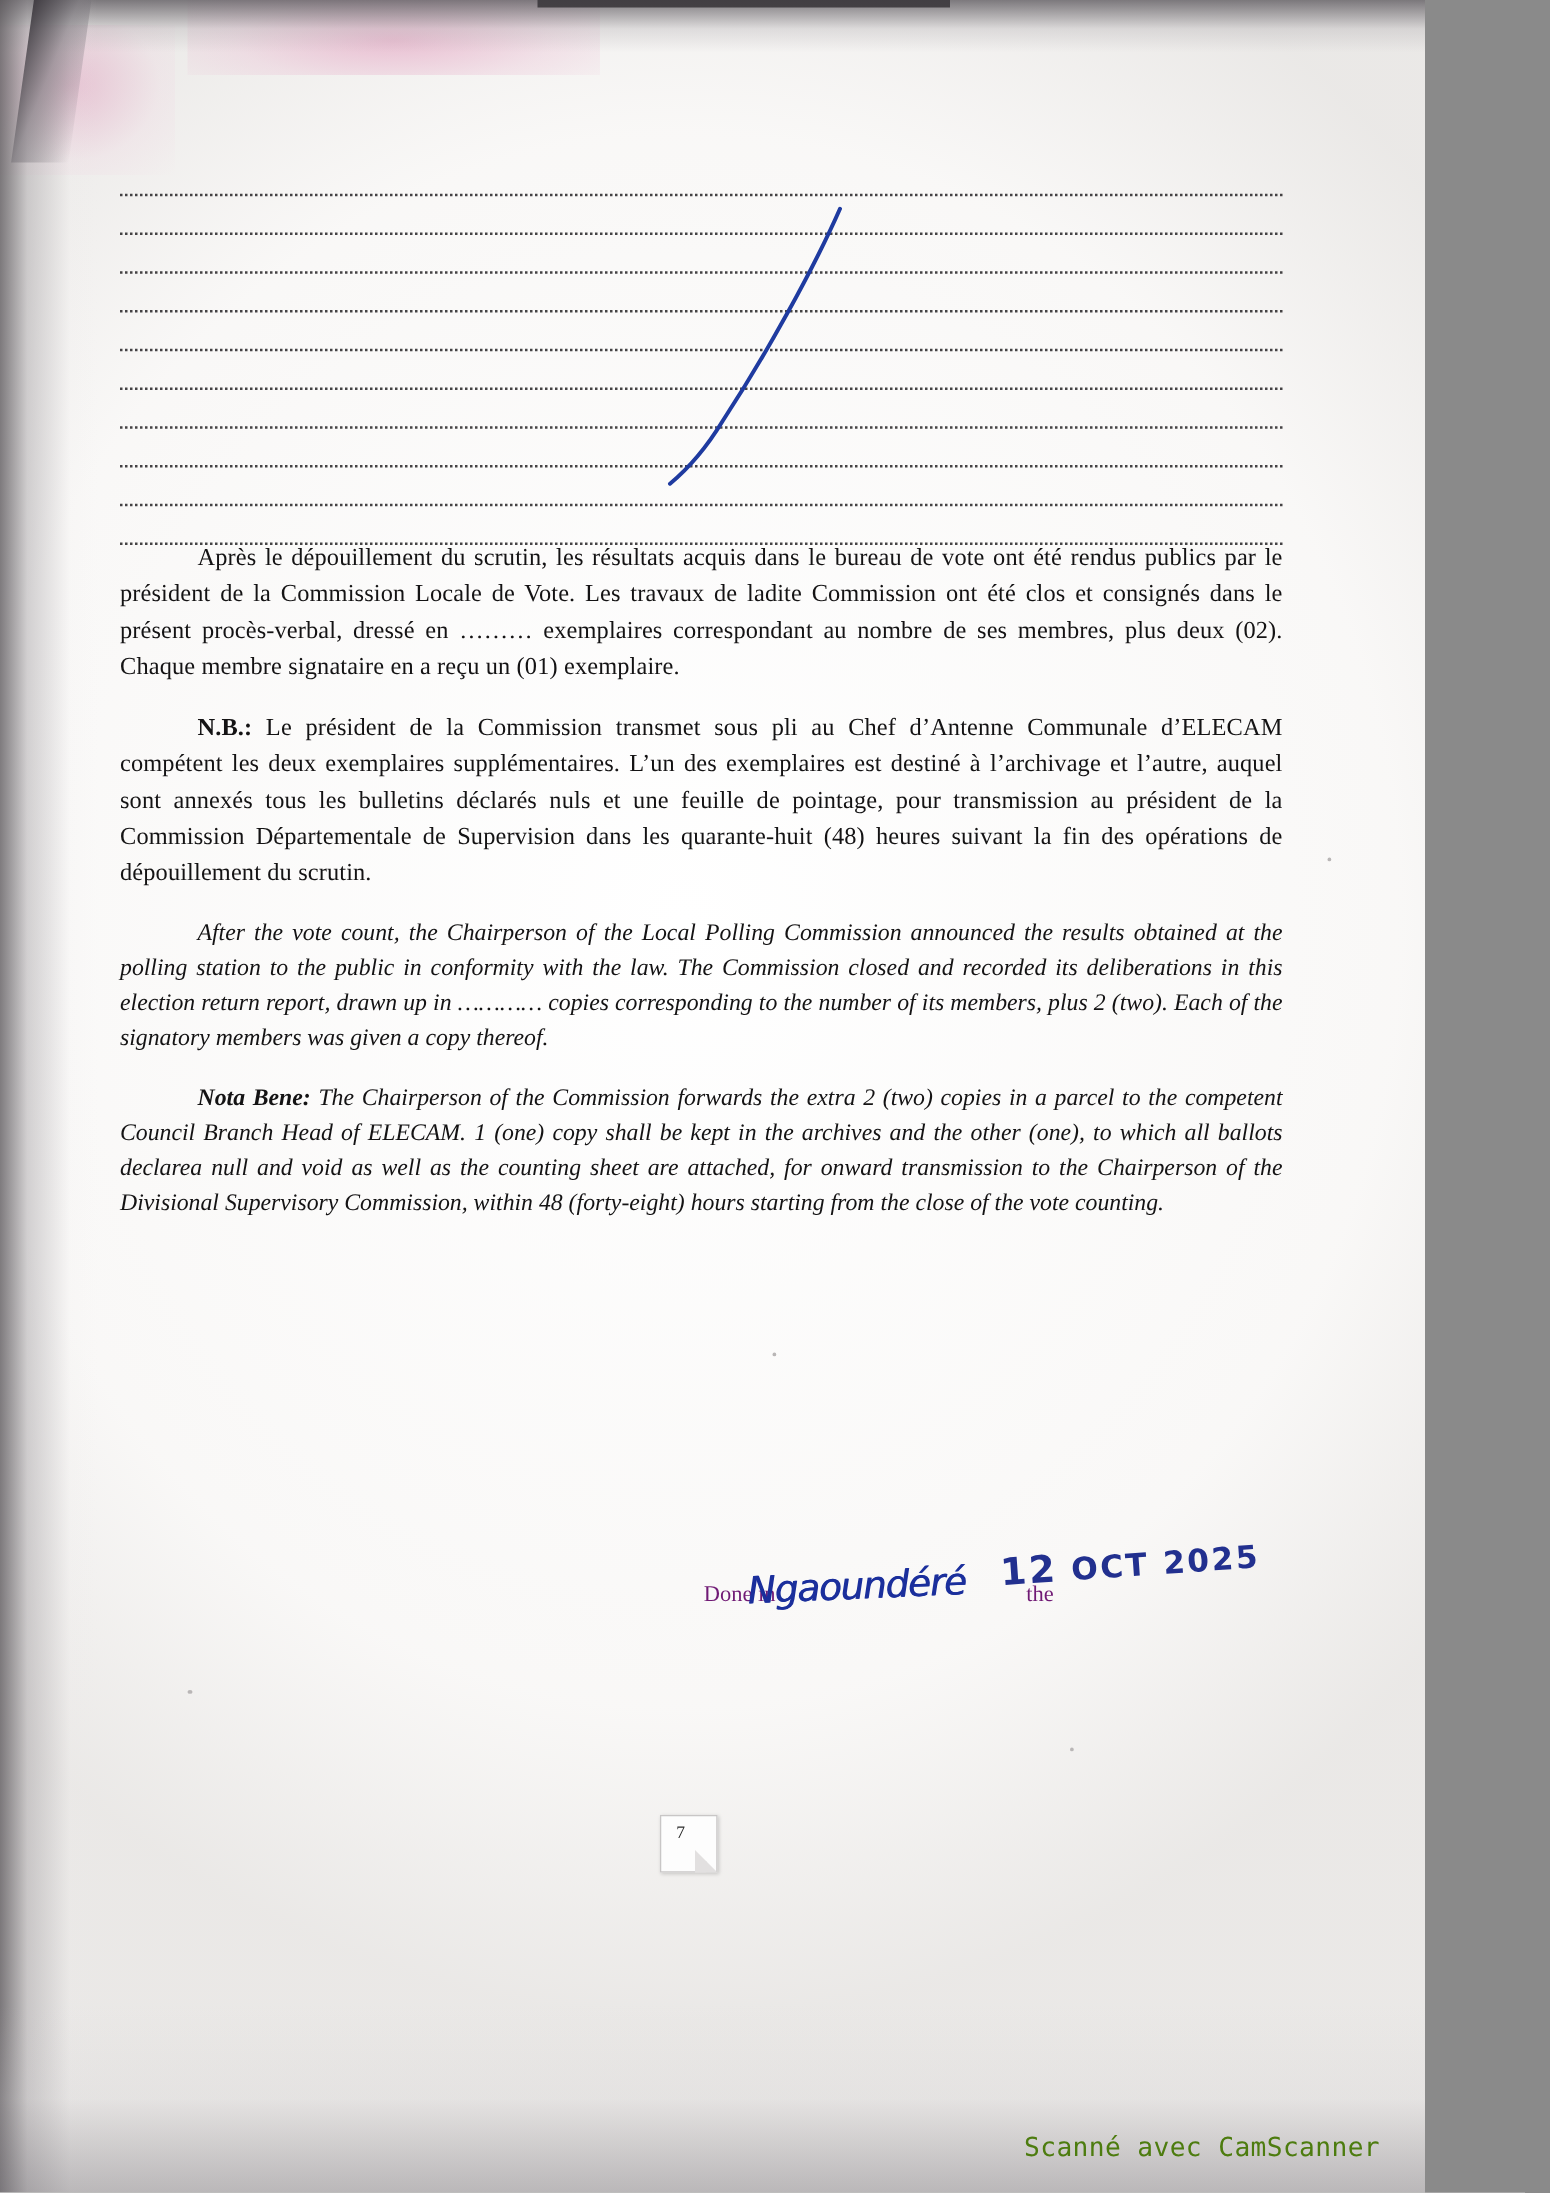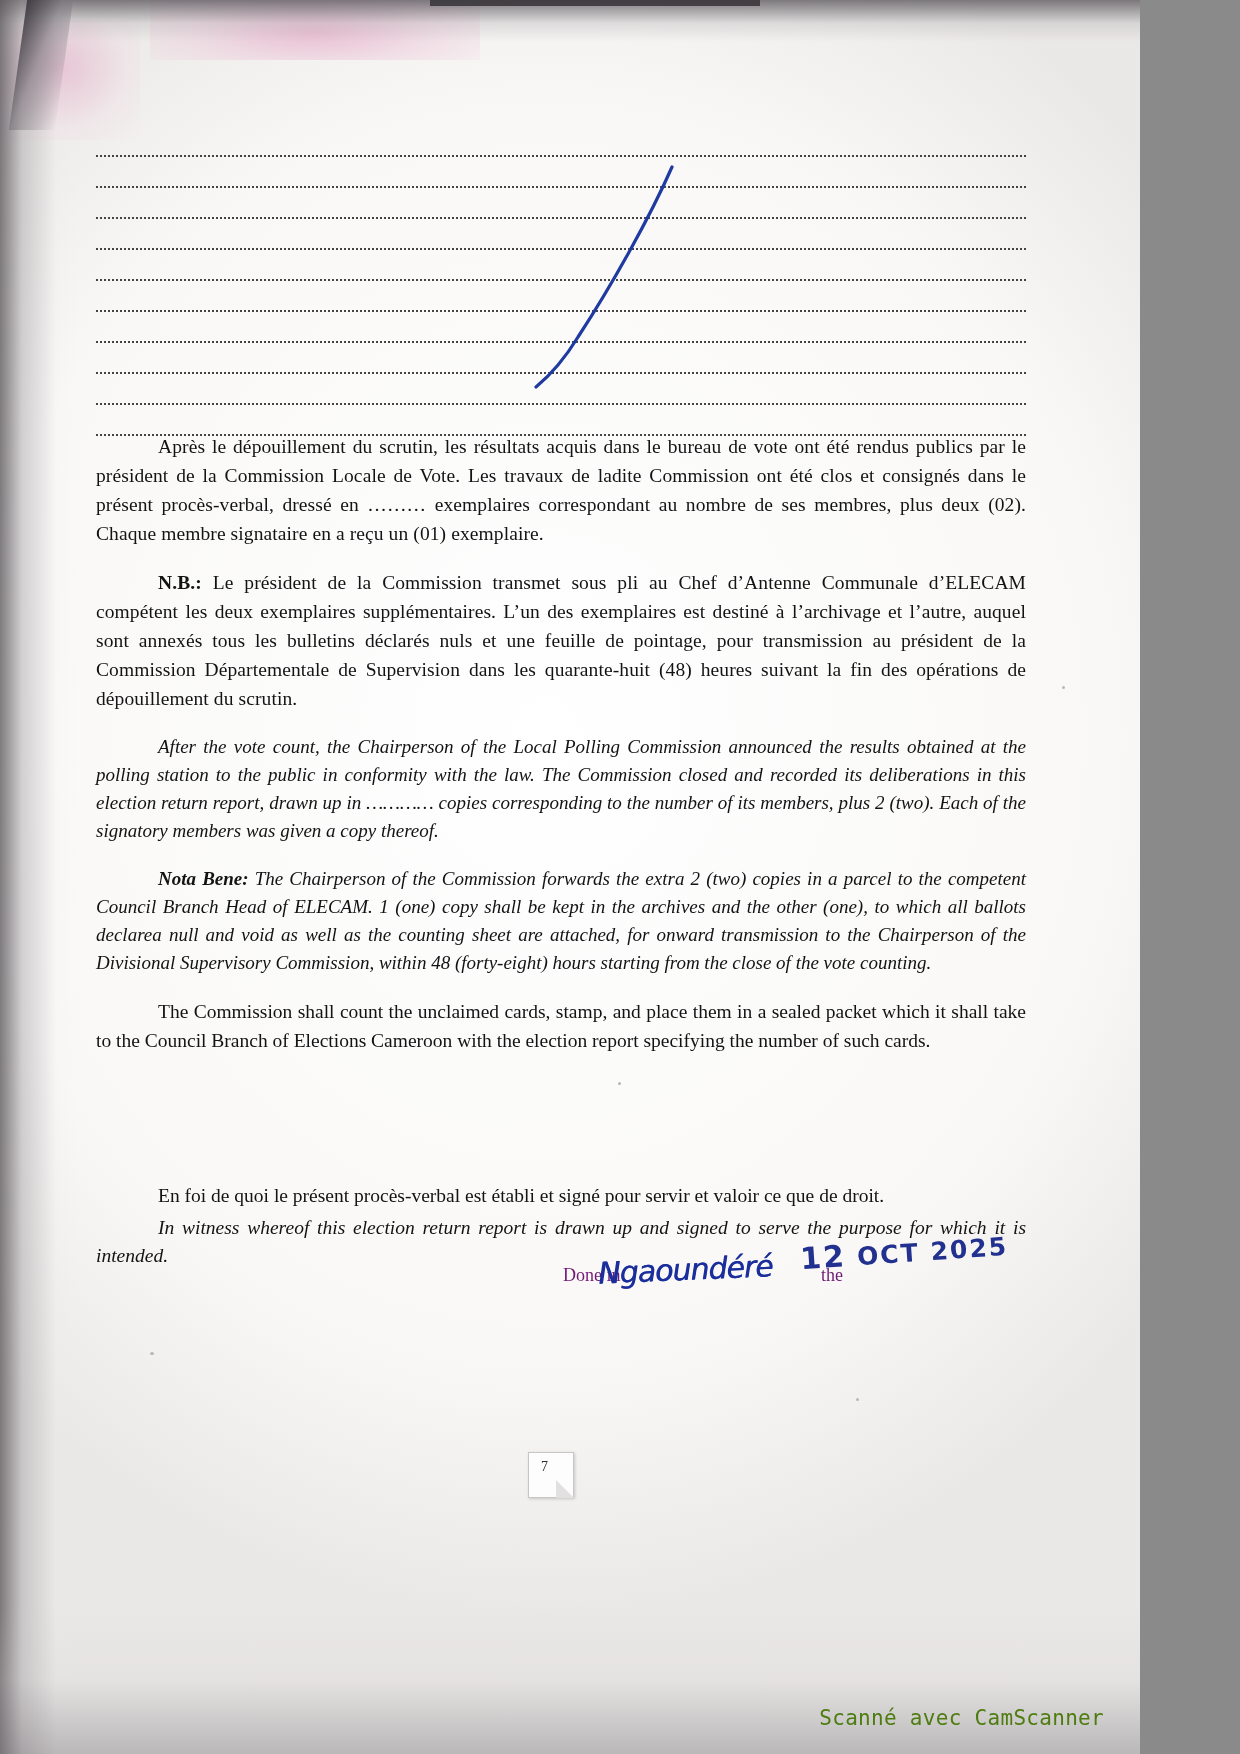--- a/index.html
+++ b/index.html
@@ -308,27 +308,22 @@
 
     <p class="para fr">Après le dépouillement du scrutin, les résultats acquis dans le bureau de vote ont été rendus publics par le président de la Commission Locale de Vote. Les travaux de ladite Commission ont été clos et consignés dans le présent procès-verbal, dressé en ……… exemplaires correspondant au nombre de ses membres, plus deux (02). Chaque membre signataire en a reçu un (01) exemplaire.</p>
 
     <p class="para fr"><span class="lead-bold">N.B.:</span><span> Le président de la Commission transmet sous pli au Chef d’Antenne Communale d’ELECAM compétent les deux exemplaires supplémentaires. L’un des exemplaires est destiné à l’archivage et l’autre, auquel sont annexés tous les bulletins déclarés nuls et une feuille de pointage, pour transmission au président de la Commission Départementale de Supervision dans les quarante-huit (48) heures suivant la fin des opérations de dépouillement du scrutin.</span></p>
 
     <p class="para en-italic">After the vote count, the Chairperson of the Local Polling Commission announced the results obtained at the polling station to the public in conformity with the law. The Commission closed and recorded its deliberations in this election return report, drawn up in ………… copies corresponding to the number of its members, plus 2 (two). Each of the signatory members was given a copy thereof.</p>
 
     <p class="para en-italic"><span class="lead-bold-italic">Nota Bene:</span><span> The Chairperson of the Commission forwards the extra 2 (two) copies in a parcel to the competent Council Branch Head of ELECAM. 1 (one) copy shall be kept in the archives and the other (one), to which all ballots declarea null and void as well as the counting sheet are attached, for onward transmission to the Chairperson of the Divisional Supervisory Commission, within 48 (forty-eight) hours starting from the close of the vote counting.</span></p>
 
 
-    <p class="para en-roman">The Commission shall count the unclaimed cards, stamp, and place them in a sealed packet which it shall take to the Council Branch of Elections Cameroon with the election report specifying the number of such cards.</p>
-  </div>
-
-  <div class="closing">
-    <p>En foi de quoi le présent procès-verbal est établi et signé pour servir et valoir ce que de droit.</p>
-    <p class="it">In witness whereof this election return report is drawn up and signed to serve the purpose for which it is intended.</p>
-  </div>
+  </div>
+
 
   <div class="signline">
     <div class="sub-row">
       <span class="sub-done">Done in</span>
       <span class="sub-the">the</span>
     </div>
   </div>
 
   <div class="handwriting">Ngaoundéré</div>
 

